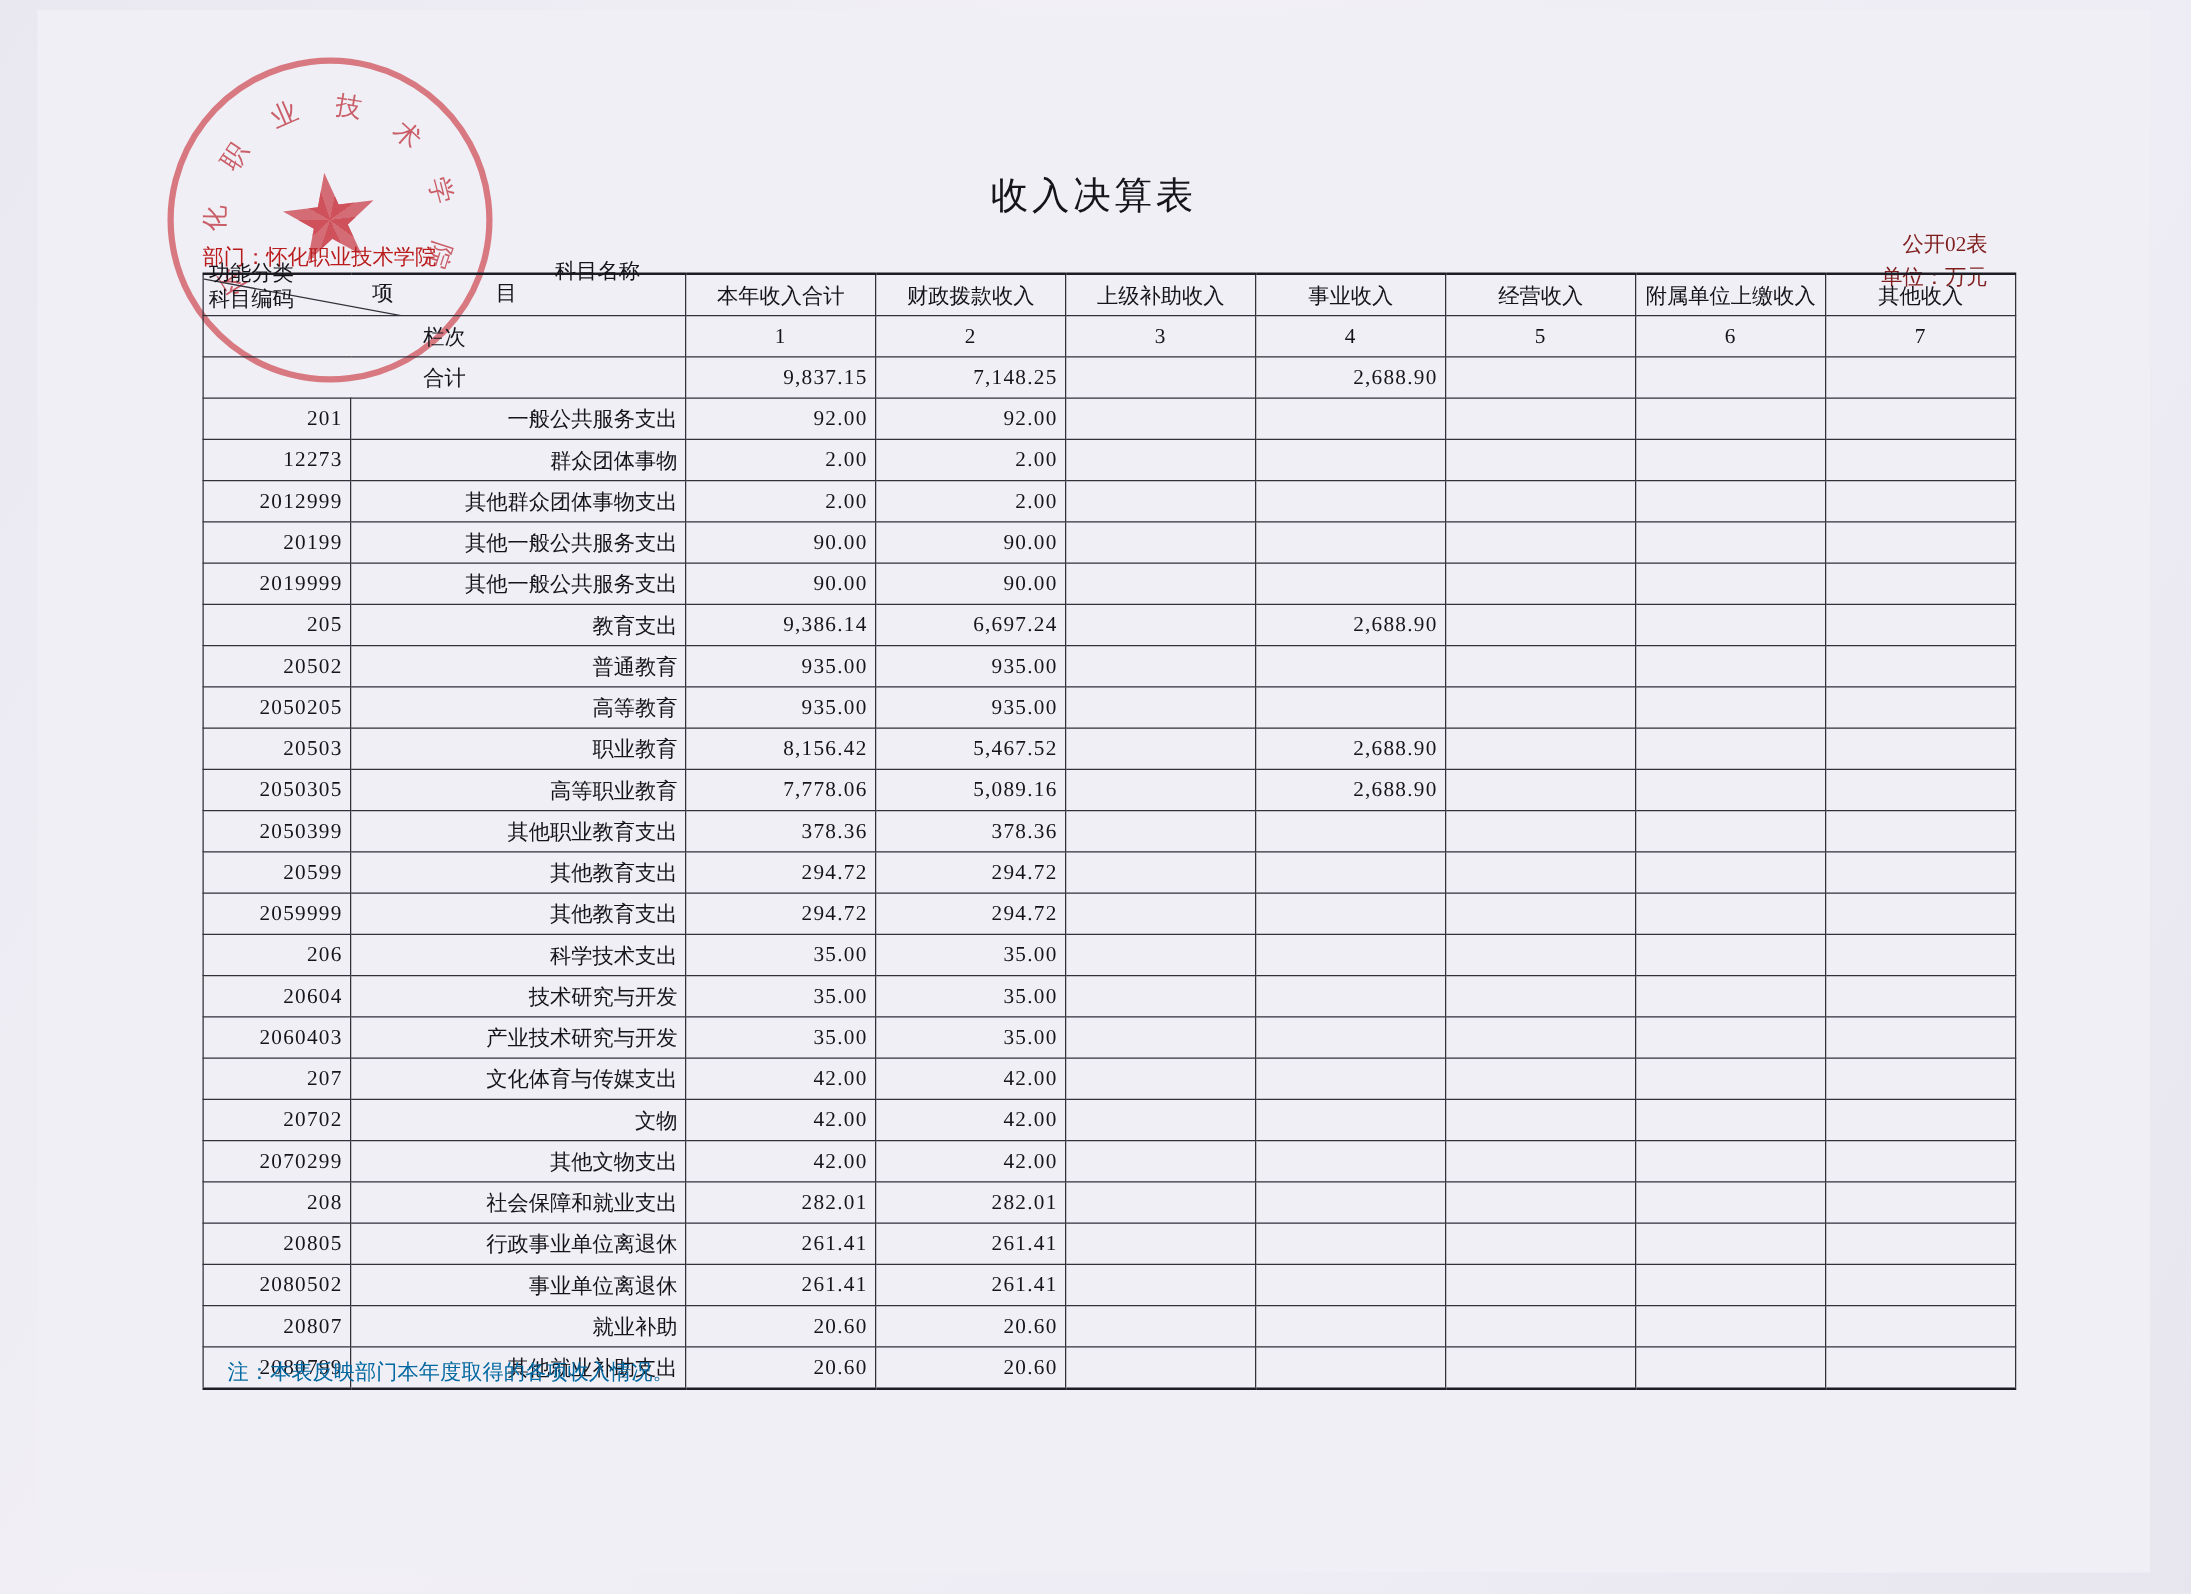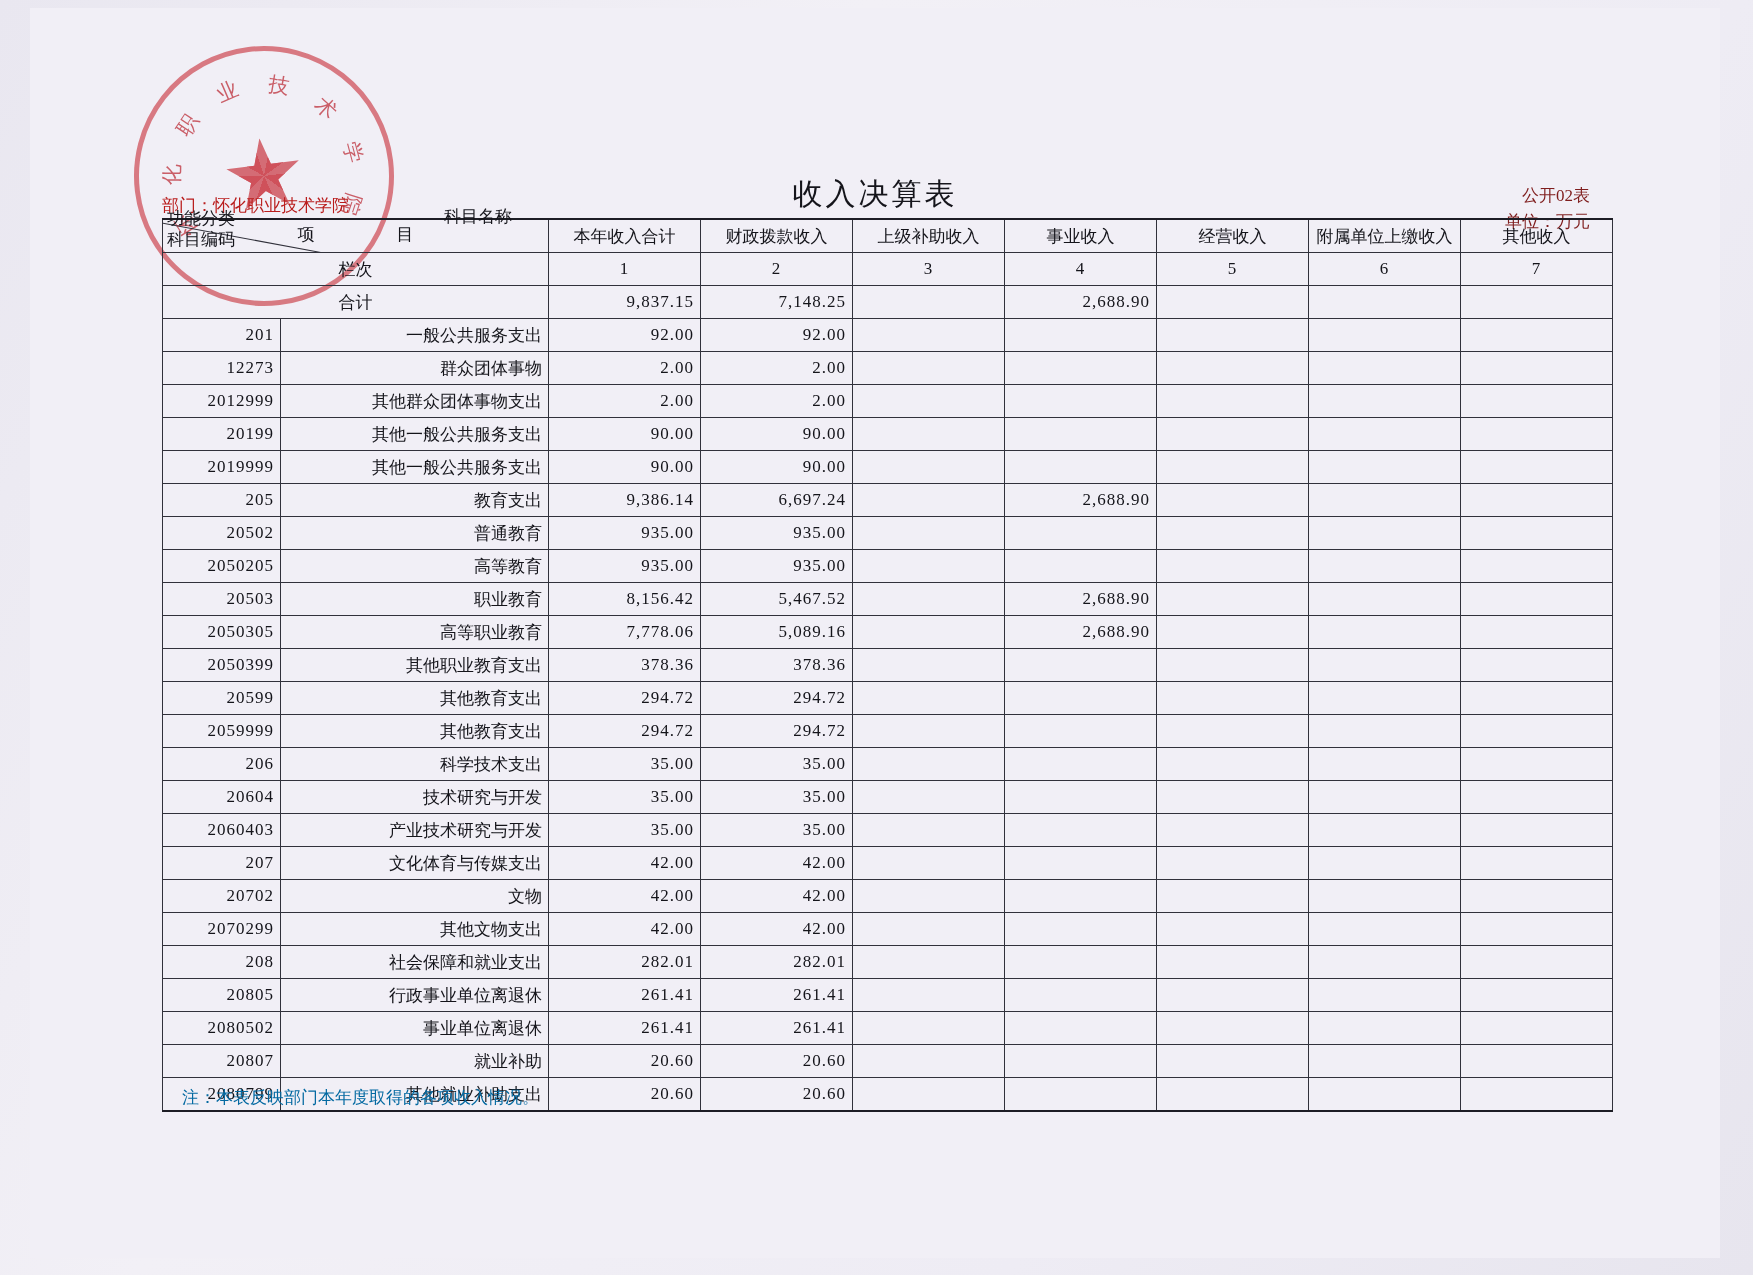--- a/index.html
+++ b/index.html
@@ -32,21 +32,20 @@
   .doc-title {
     position: absolute;
     top: 128px;
     left: 0;
     width: 100%;
     text-align: center;
     font-size: 30px;
     letter-spacing: 3px;
     color: #15151b;
     font-family: "DejaVu Serif", serif;
-    margin-top: 38px;
   }
   .corner-note {
     position: absolute;
     right: 130px;
     top: 175px;
     text-align: right;
     font-size: 17px;
     color: #7f1d1d;
     line-height: 1.55;
   }

